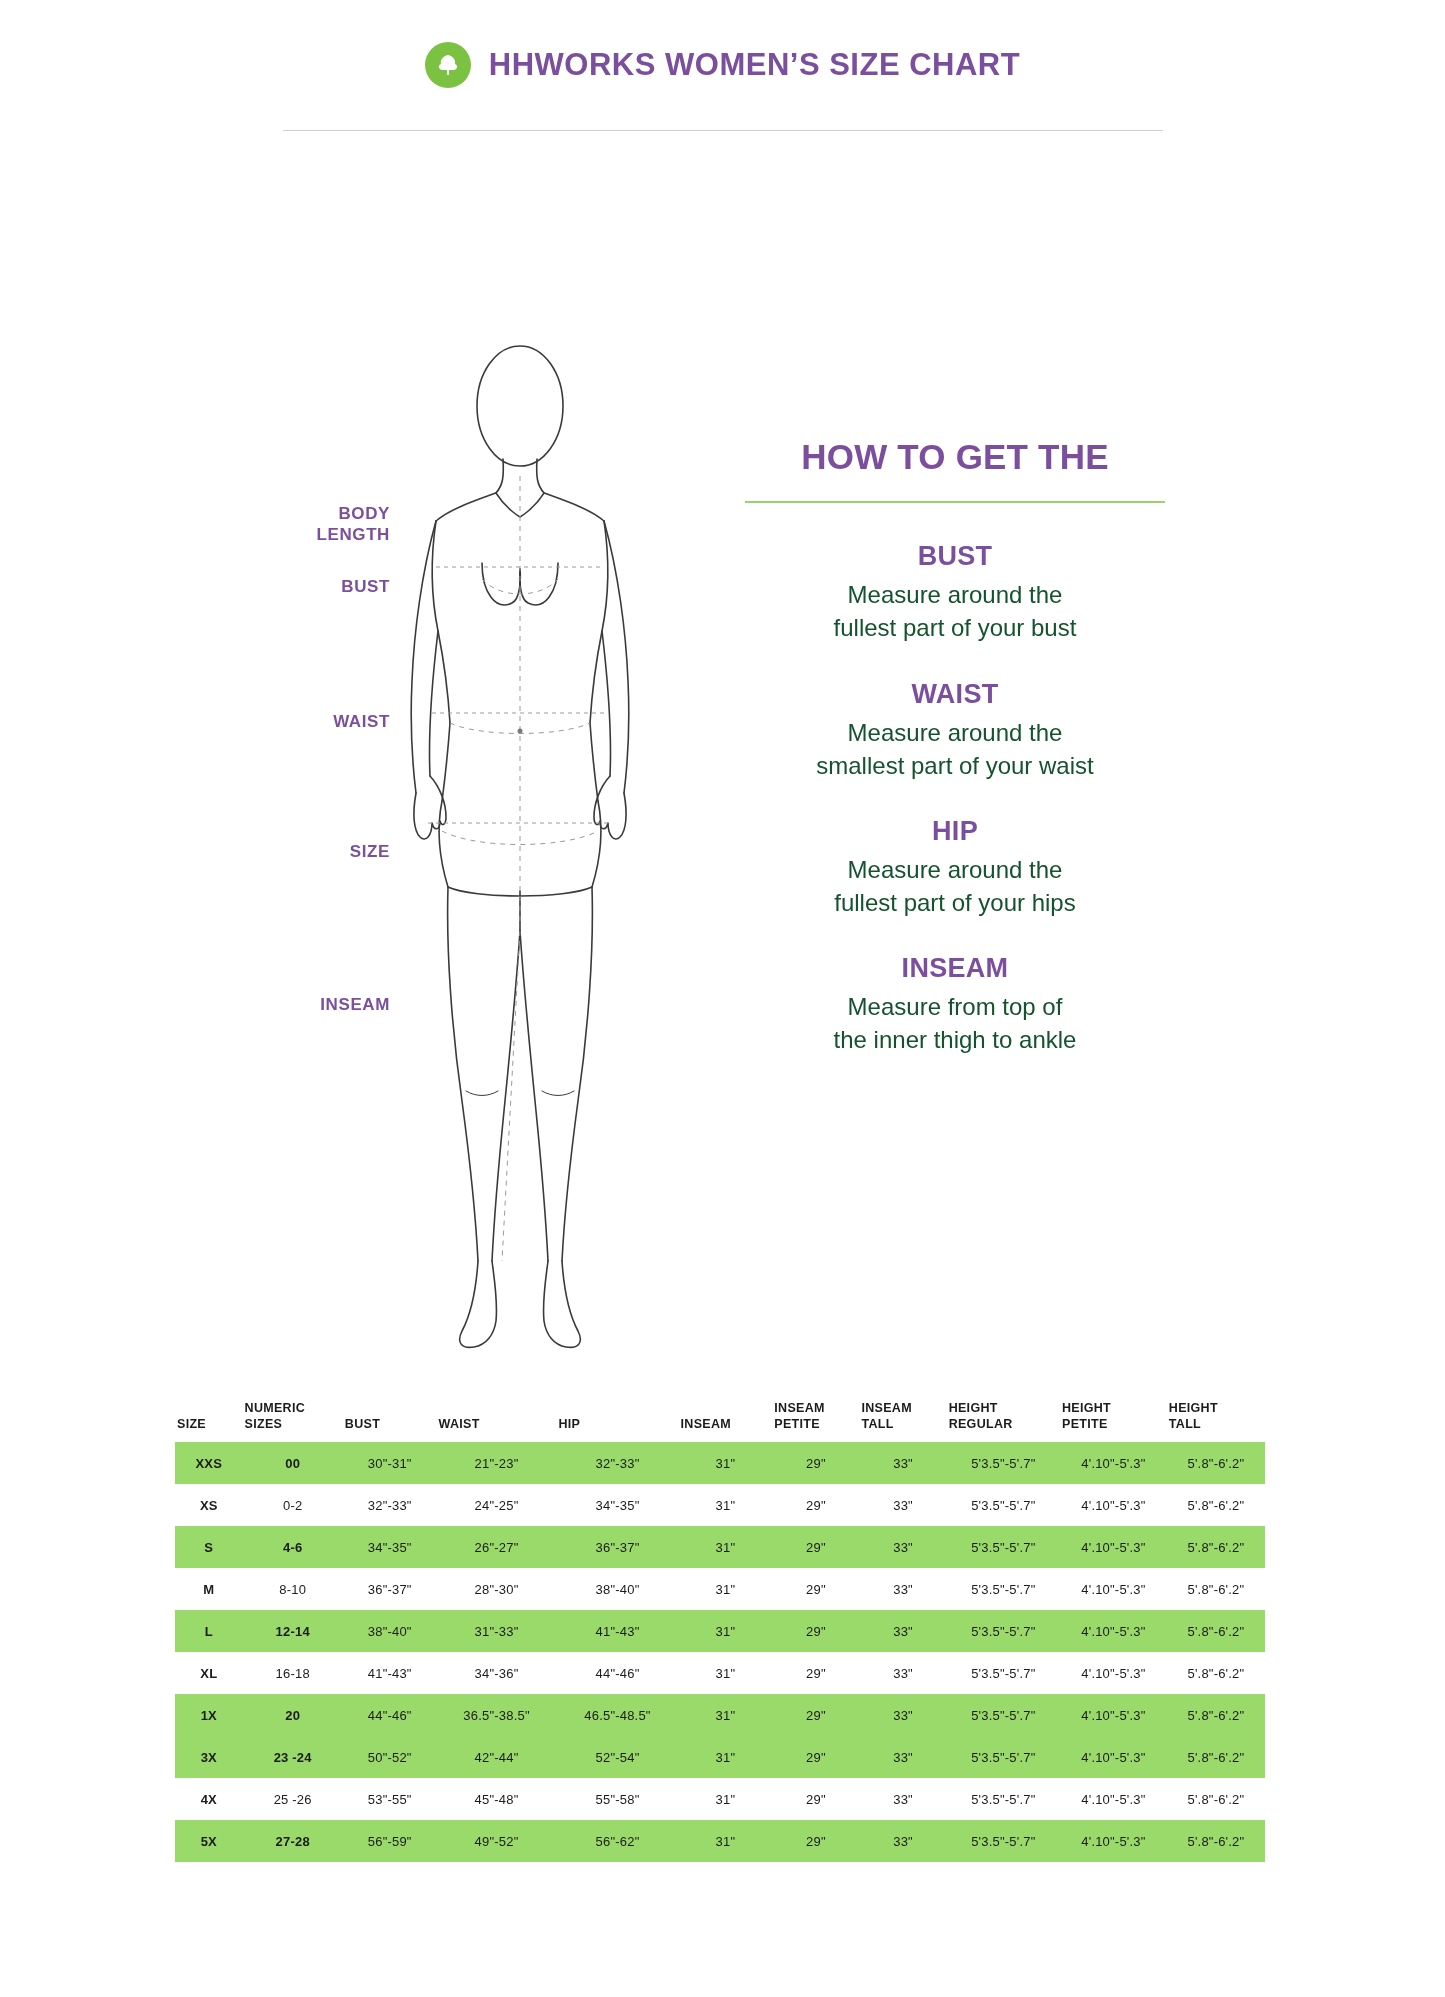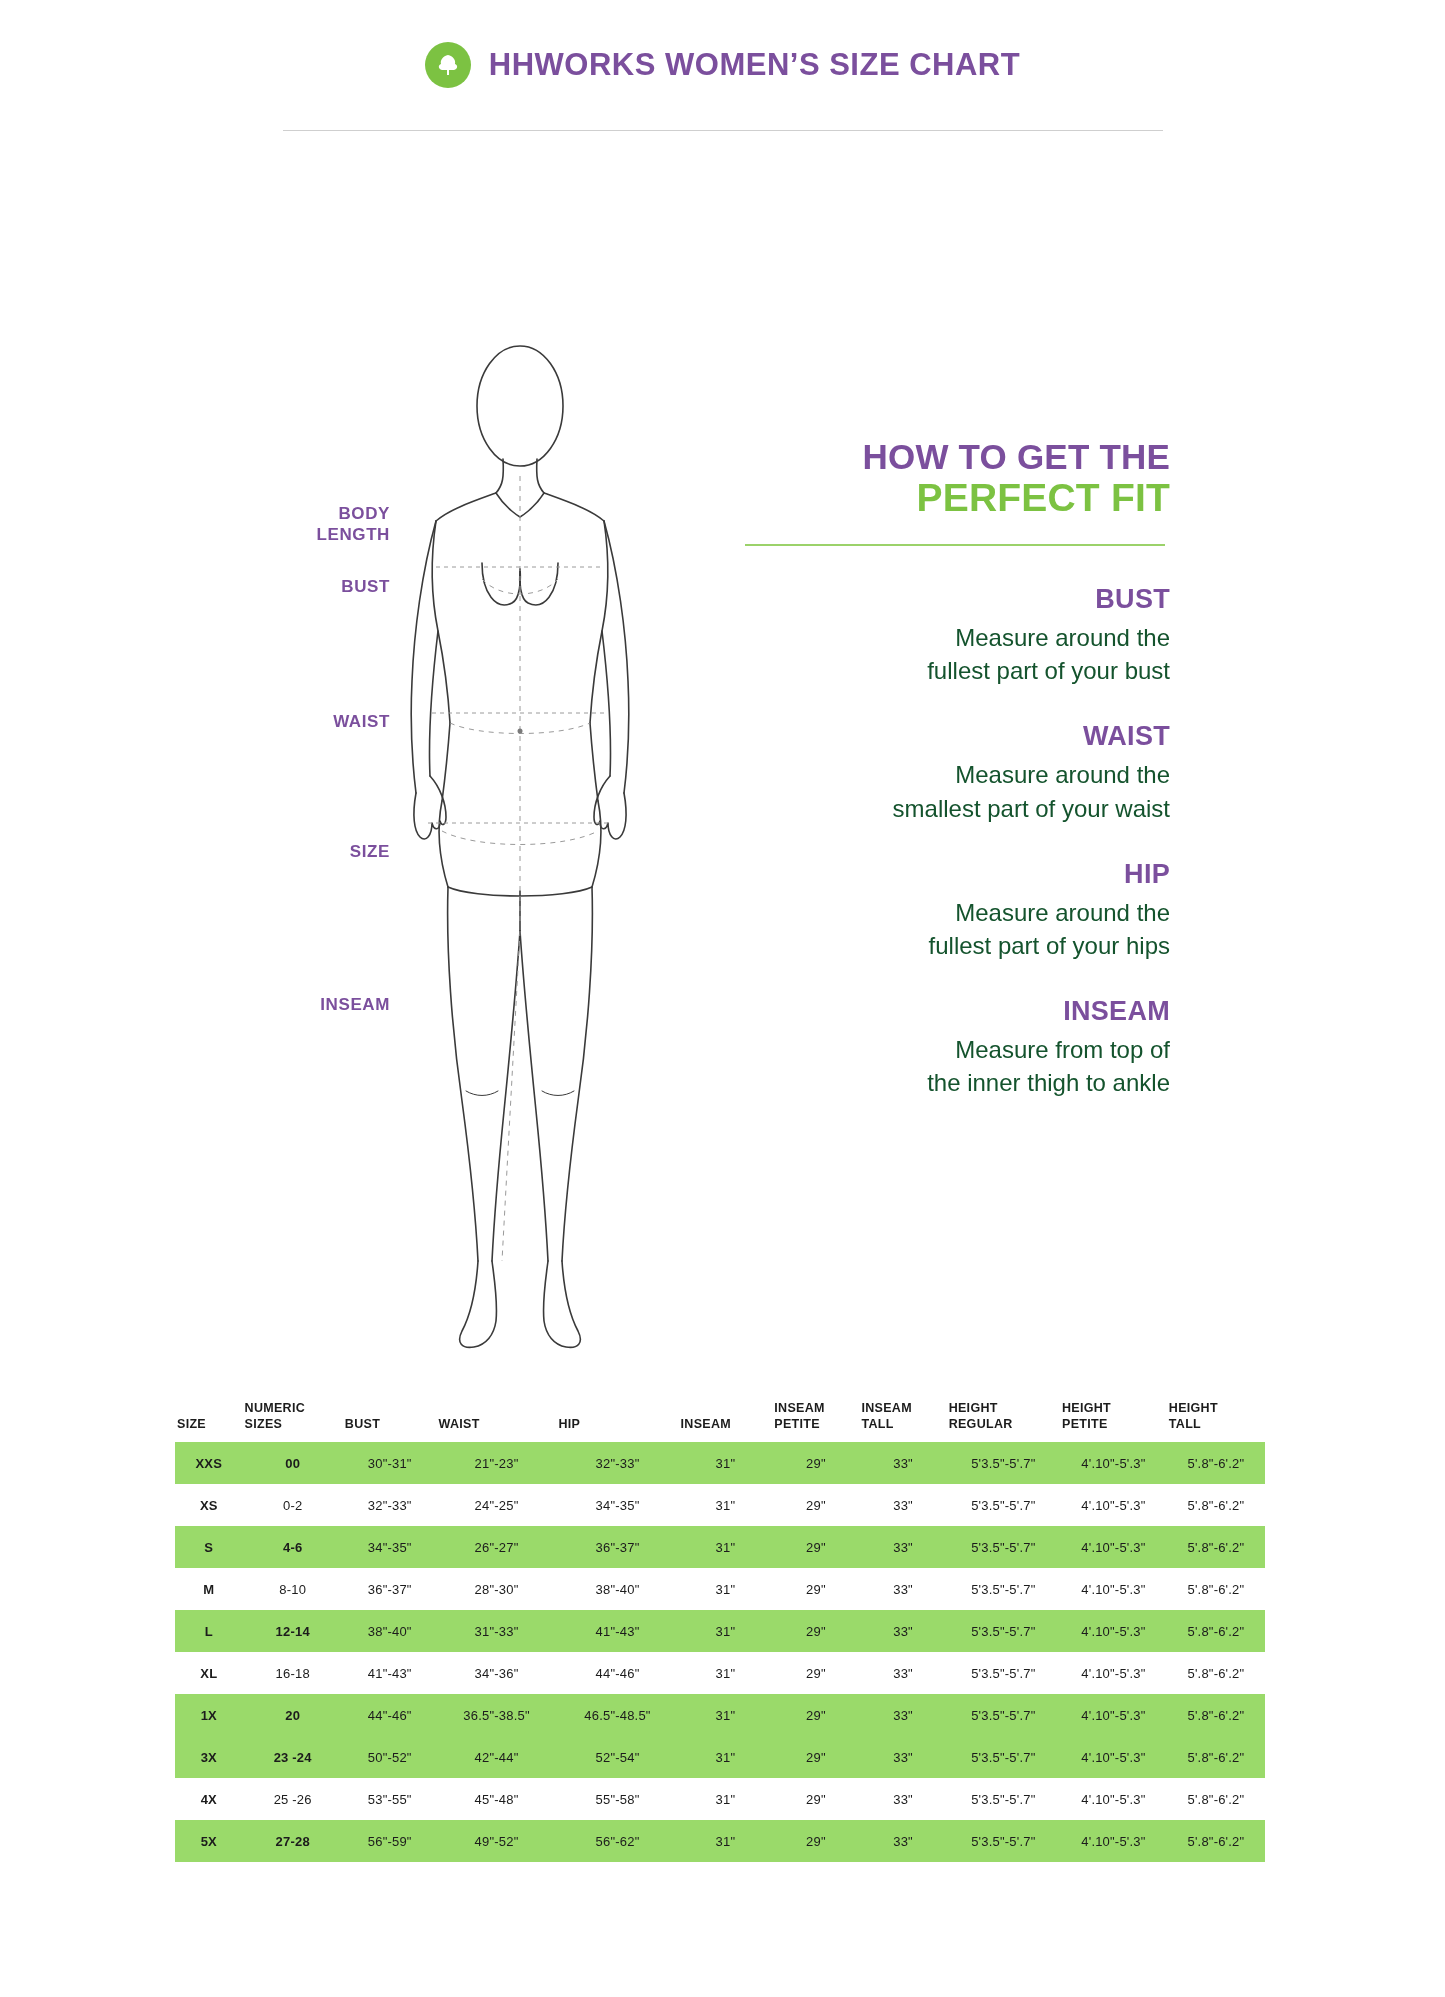--- a/index.html
+++ b/index.html
@@ -80,21 +80,21 @@
     width: 300px;
     height: 1100px;
   }
 
   
   .fitcol {
     position: absolute;
     left: 740px;
     top: 305px;
     width: 430px;
-    text-align: right;
+    text-align: center;
   }
   .fit-head-1 {
     font-size: 35px;
     font-weight: bold;
     color: #7b4f9d;
     line-height: 1.18;
     letter-spacing: 0.2px;
   }
   .fit-head-2 {
     font-size: 39px;
@@ -264,21 +264,20 @@
           <path d="M150 600 L132 930"></path>
         </g>
         <g fill="#7a7a7a">
           <circle cx="150" cy="400" r="2.5"></circle>
         </g>
       </svg>
     </div>
 
     <div class="fitcol">
       <div class="fit-head-1">HOW TO GET THE</div>
-      <div class="fit-head-2">PERFECT FIT</div>
       <div class="fit-rule"></div>
 
       <div class="fit-block first">
         <div class="fit-title">BUST</div>
         <div class="fit-text">Measure around the</div>
         <div class="fit-text">fullest part of your bust</div>
       </div>
 
       <div class="fit-block">
         <div class="fit-title">WAIST</div>

